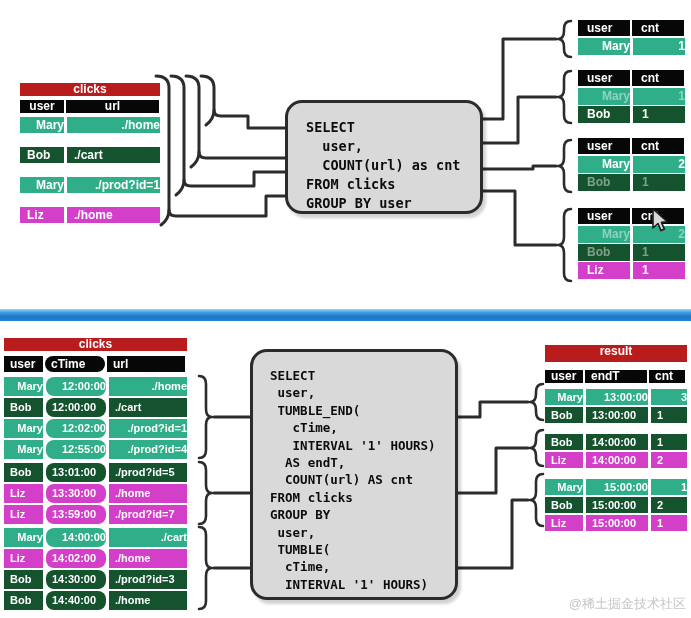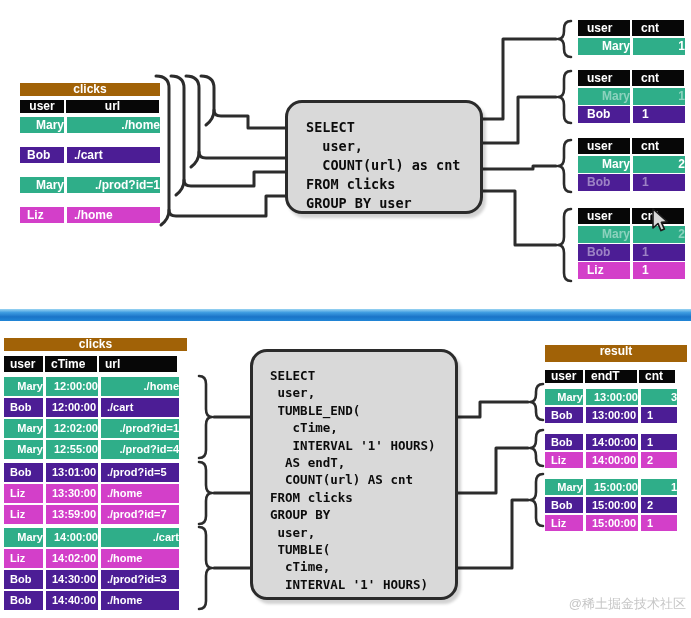--- a/index.html
+++ b/index.html
@@ -3,29 +3,29 @@
 <meta charset="utf-8">
 <style>
   html,body{margin:0;padding:0;background:#ffffff;}
   #stage{position:relative;width:691px;height:618px;background:#fff;overflow:hidden;
          font-family:"Liberation Sans",sans-serif;}
   .abs{position:absolute;}
   svg.overlay{position:absolute;left:0;top:0;pointer-events:none;}
   .lines path{fill:none;stroke:#2c2c2c;stroke-width:3;stroke-linecap:round;stroke-linejoin:round;}
   .lines path.brace{stroke-width:2.6;}
   
-  .titlebar{background:#a16207;color:#fff;font-weight:bold;text-align:center;
+  .titlebar{background:#b91c1c;color:#fff;font-weight:bold;text-align:center;
             font-size:12px;line-height:13px;height:13px;}
   .thead{display:flex;gap:2px;margin-top:4px;}
   .thead>div{background:#070707;color:#fff;font-weight:bold;font-size:12px;}
   .rows{display:flex;flex-direction:column;}
   .trow{display:flex;gap:3px;}
   .trow>div{color:#fff;font-weight:bold;white-space:nowrap;overflow:hidden;}
   .trow.green>div{background:#2fae89;text-align:right;}
-  .trow.blue>div{background:#4c1d95;}
+  .trow.blue>div{background:#14532d;}
   .trow.magenta>div{background:#d33fc9;}
   .trow.faded>div{color:rgba(255,255,255,0.45);}
   
   #top-clicks{left:20px;top:83px;width:140px;}
   #top-clicks .thead>div{height:13px;line-height:13px;text-align:center;}
   #top-clicks .thead .c1,#top-clicks .trow .c1{width:44px;}
   #top-clicks .thead .c2,#top-clicks .trow .c2{width:93px;}
   #top-clicks .rows{margin-top:4px;}
   #top-clicks .trow{height:16px;margin-bottom:14px;}
   #top-clicks .trow>div{font-size:12px;line-height:16px;padding-left:7px;box-sizing:border-box;}
@@ -48,33 +48,33 @@
   #sql-bottom pre{padding:11px 0 0 13px;font-size:12.5px;line-height:17.4px;}
   
   #divider{left:0;top:309px;width:691px;height:12px;
     background:linear-gradient(180deg,#9ad4f2 0%,#3d9be0 30%,#1a74c8 65%,#2186d6 100%);}
   
   #bot-clicks{left:4px;top:338px;width:183px;}
   #bot-clicks .titlebar{height:13px;line-height:13px;}
   #bot-clicks .thead{margin-top:5px;}
   #bot-clicks .thead>div{height:16px;line-height:16px;padding-left:6px;box-sizing:border-box;}
   #bot-clicks .thead .c1,#bot-clicks .trow .c1{width:39px;}
-  #bot-clicks .thead .c2,#bot-clicks .trow .c2{width:52px;}
+  #bot-clicks .thead .c2,#bot-clicks .trow .c2{width:60px;border-radius:8px;}
   #bot-clicks .thead .c3,#bot-clicks .trow .c3{width:78px;}
   #bot-clicks .rows{margin-top:5px;}
   #bot-clicks .trow{height:19px;margin-bottom:2px;}
   #bot-clicks .trow>div{font-size:11px;line-height:19px;padding-left:6px;box-sizing:border-box;}
   #bot-clicks .trow.gap-sm{margin-top:2px;}
   
   #bot-result{left:545px;top:345px;width:142px;}
   #bot-result .titlebar{height:17px;line-height:13px;}
   #bot-result .thead{margin-top:8px;}
   #bot-result .thead>div{height:13px;line-height:13px;padding-left:6px;box-sizing:border-box;}
   #bot-result .thead .c1,#bot-result .trow .c1{width:38px;}
-  #bot-result .thead .c2,#bot-result .trow .c2{width:52px;}
+  #bot-result .thead .c2,#bot-result .trow .c2{width:62px;}
   #bot-result .thead .c3,#bot-result .trow .c3{width:36px;}
   #bot-result .rows{margin-top:6px;}
   #bot-result .trow{height:16px;margin-bottom:2px;}
   #bot-result .trow>div{font-size:11px;line-height:16px;padding-left:6px;box-sizing:border-box;}
   #bot-result .trow.gap-lg{margin-top:9px;}
   
   #watermark{right:5px;top:595px;color:#c6c6c6;font-size:13px;margin-left:48px;}
 </style>
 </head>
 <body>

